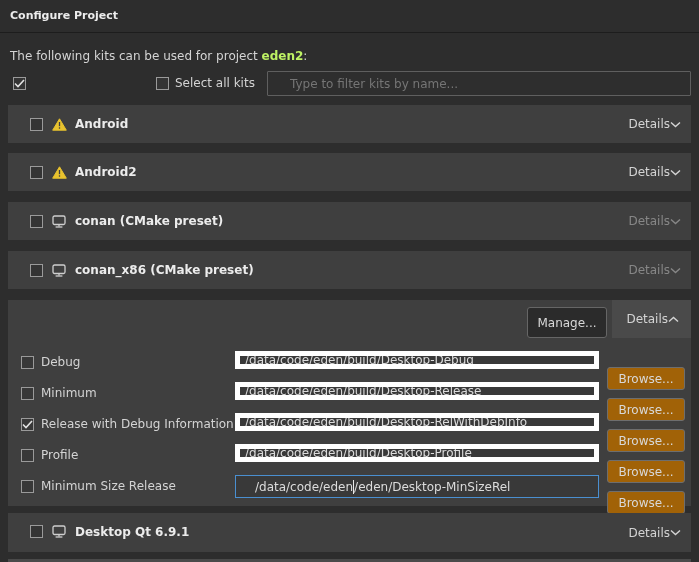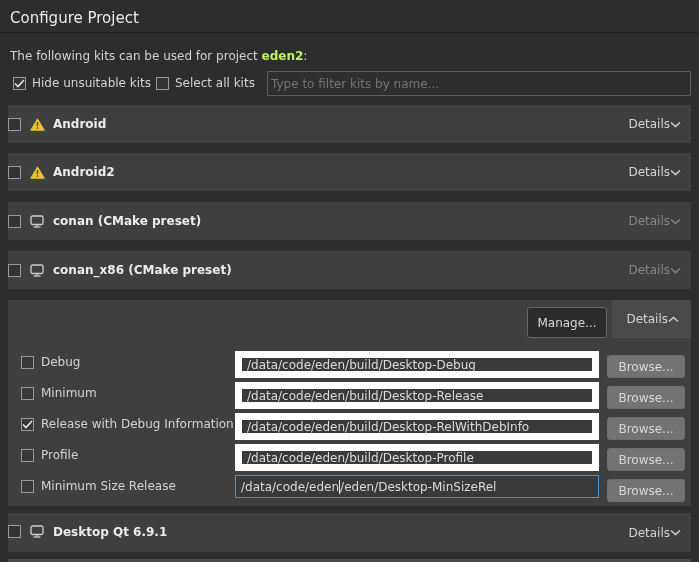--- a/index.html
+++ b/index.html
@@ -8,52 +8,52 @@
     position: relative;
     width: 699px; height: 562px;
     background: #2d2d2d;
     font-family: "DejaVu Sans", "Liberation Sans", sans-serif;
     font-size: 12px;
     color: #d4d4d4;
     overflow: hidden;
   }
   .page-title {
     position: absolute; left: 10px; top: 9px;
-    font-size: 15px; font-weight: normal; color: #ececec;
+    font-size: 11px; font-weight: bold; color: #ececec;
   }
   .title-sep {
     position: absolute; left: 0; right: 0; top: 32px;
     height: 1px; background: #1d1d1d;
   }
   .subtitle { position: absolute; left: 10px; top: 49px; color: #d4d4d4; }
   .subtitle b { color: #bef264; }
 
   .cb {
     width: 13px; height: 13px; flex: none;
     border: 1px solid #9a9a9a; background: #343434;
     display: inline-flex; align-items: center; justify-content: center;
   }
   .cb-group {
     position: absolute; top: 75px; height: 16px;
     display: flex; align-items: center; gap: 6px; cursor: default;
   }
   .filter-input {
     position: absolute; left: 267px; top: 71px; width: 424px; height: 25px;
     background: #2e2e2e; border: 1px solid #5f5f5f; border-radius: 1px;
-    color: #dcdcdc; font: 12px "DejaVu Sans", sans-serif; padding: 0 3px;
+    color: #dcdcdc; font: 12px "DejaVu Sans", sans-serif; padding: 0 22px;
   }
   .filter-input::placeholder { color: #757575; }
 
   .kit-row {
     position: absolute; left: 8px; width: 683px; height: 38px;
     background: #3f3f3f;
   }
   .kit-left {
     position: absolute; left: 0; top: 0; height: 38px;
-    display: flex; align-items: center; padding-left: 0; gap: 8px; text-align: center;
+    display: flex; align-items: center; padding-left: 22px; gap: 8px; text-align: center;
   }
   .kit-icon { display: inline-flex; width: 16px; justify-content: center; flex: none; }
   .kit-name { font-weight: bold; color: #ececec; white-space: nowrap; }
   .details-btn {
     position: absolute; right: 0; top: 0; height: 100%;
     display: flex; align-items: center; 
     padding: 0 10px; color: #d4d4d4; cursor: default;
   }
   .details-btn.dim { color: #878787; }
   .details-btn.active { background: #4a4a4a; padding: 0 12px 0 14px; }
@@ -62,34 +62,34 @@
   .manage-btn {
     position: absolute; right: 84px; top: 7px; width: 80px; height: 31px;
     background: #2b2b2b; border: 1px solid #666666; border-radius: 3px;
     color: #d8d8d8; font: 12px "DejaVu Sans", sans-serif; cursor: default;
   }
 
   .config-row { position: absolute; left: 0; width: 100%; height: 23px; }
   .config-row .cb { position: absolute; left: 13px; top: 5px; background: #383838; }
   .config-label { position: absolute; left: 33px; top: 4px; color: #d4d4d4; white-space: nowrap; }
   .path-input {
-    position: absolute; left: 227px; top: 0; width: 364px; height: 27px;
-    background: #393939; border: 7px solid #ffffff;
+    position: absolute; left: 227px; top: 0; width: 364px; height: 18px;
+    background: #393939; border: 5px solid #ffffff;
     color: #dcdcdc; font: 12px "DejaVu Sans", sans-serif; padding: 0 5px;
   }
   .input-fake {
     position: absolute; left: 227px; top: 0; width: 364px; height: 23px;
     background: #393939; border: 1px solid #4a8fd0;
-    color: #dcdcdc; padding: 0 5px; display: flex; align-items: center;
+    color: #dcdcdc; padding: 0 19px; display: flex; align-items: center;
     white-space: pre; overflow: hidden;
   }
   .caret { width: 1px; height: 14px; background: #e8e8e8; flex: none; }
   .browse-btn {
-    position: absolute; right: 6px; top: 4px; width: 78px; height: 23px;
-    background: #737373; border: 1px solid #6e6e6e; border-radius: 3px;
+    position: absolute; right: 6px; top: 16px; width: 78px; height: 23px;
+    background: #a16207; border: 1px solid #6e6e6e; border-radius: 3px;
     color: #d8d8d8; font: 12px "DejaVu Sans", sans-serif; cursor: default;
   }
   .bottom-sliver {
     position: absolute; left: 8px; top: 559px; width: 683px; height: 3px;
     background: #4a4a4a;
   }
   .chev { display: inline-flex; }
 </style>
 </head>
 <body>
@@ -100,21 +100,20 @@
   <div class="title-sep"></div>
 
   <div class="subtitle"><span>The following kits can be used for project </span><b>eden2</b><span>:</span></div>
 
   <label class="cb-group" style="left:13px">
     <span class="cb">
       <svg width="11" height="9" viewBox="0 0 11 9">
           <polyline points="1,4.5 4,7.5 10,1" fill="none" stroke="#e2e2e2" stroke-width="1.6"></polyline>
         </svg>
     </span>
-    <span>Hide unsuitable kits</span>
   </label>
 
   <label class="cb-group" style="left:156px">
     <span class="cb"></span>
     <span>Select all kits</span>
   </label>
 
   <input class="filter-input" type="text" placeholder="Type to filter kits by name..." style="">
 
   <div class="kit-row" style="top:105px">

